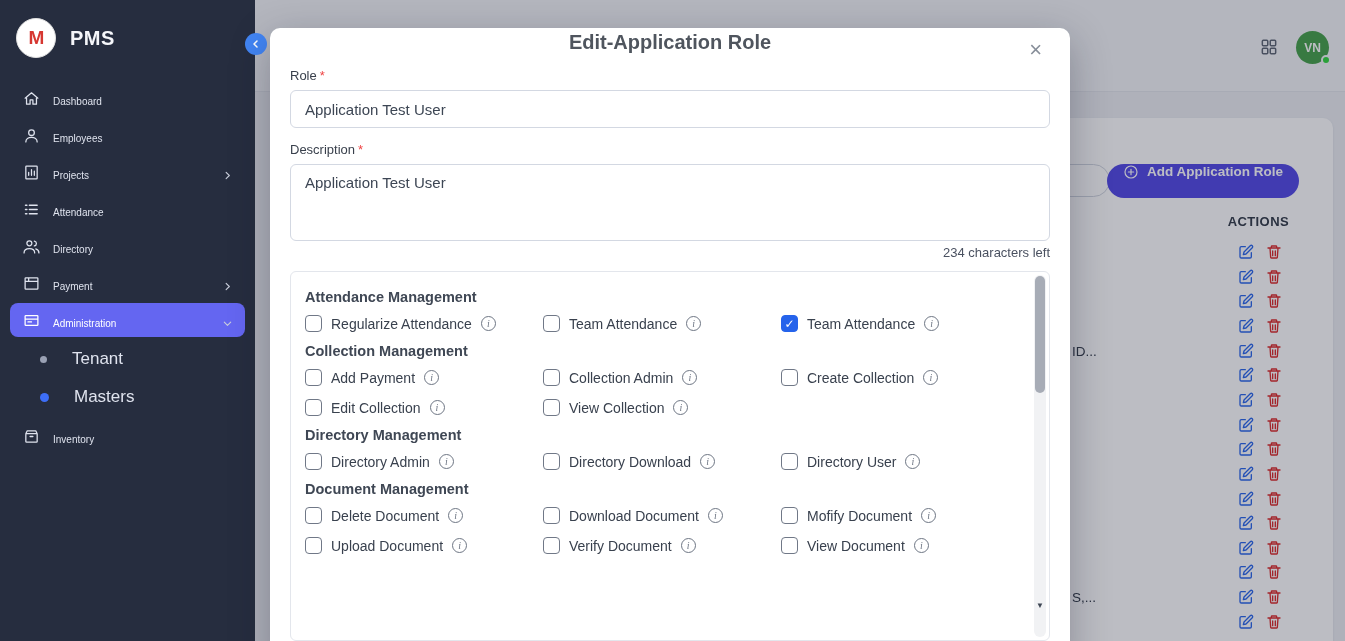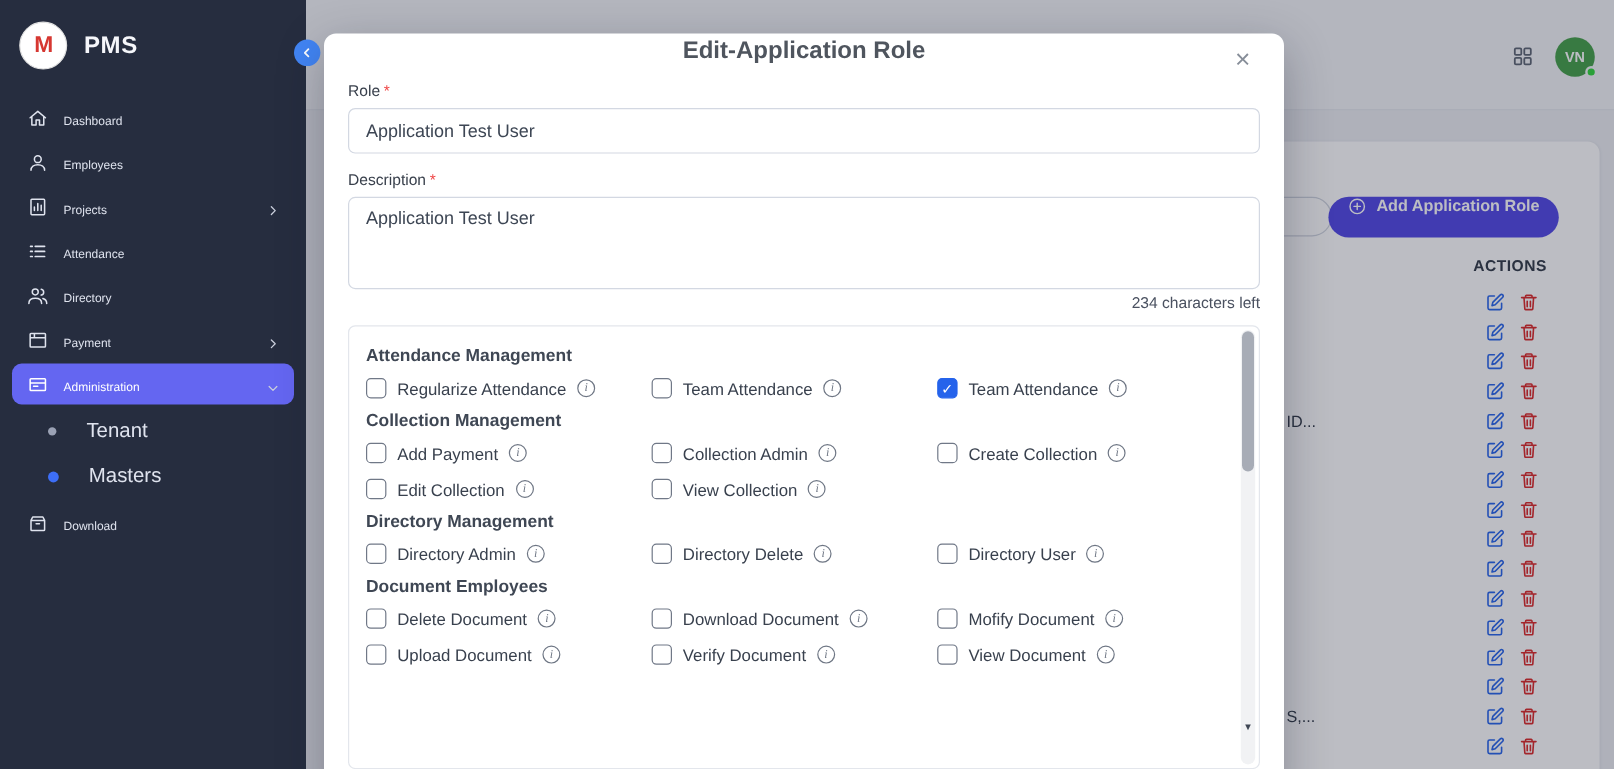--- a/index.html
+++ b/index.html
@@ -449,21 +449,21 @@
         <div class="sub-item">
           <span class="sub-dot active"></span>
           <span>Masters</span>
         </div>
         <div class="nav-item">
           <span class="nav-icon">
             <svg viewBox="0 0 24 24" fill="none" stroke="currentColor" stroke-width="1.8" stroke-linecap="round" stroke-linejoin="round">
               <path d="M4 8h16v11a1 1 0 0 1-1 1H5a1 1 0 0 1-1-1V8zM4 8 6 4h12l2 4M10 12h4"></path>
             </svg>
           </span>
-          <span class="nav-label">Download</span>
+          <span class="nav-label">Inventory</span>
         </div>
       </nav>
   </aside>
 
   <button class="collapse-btn">
     <svg viewBox="0 0 24 24" fill="none" stroke="currentColor" stroke-width="3" stroke-linecap="round" stroke-linejoin="round">
         <path d="M14 6l-6 6 6 6"></path>
       </svg>
   </button>
 
@@ -536,30 +536,30 @@
           </div>
           <div class="perm-group-title">Directory Management</div>
           <div class="perm-grid">
             <label class="perm-item">
               <span class="checkbox"></span>
               <span>Directory Admin</span>
               <span class="info-icon">i</span>
             </label>
             <label class="perm-item">
               <span class="checkbox"></span>
-              <span>Directory Delete</span>
+              <span>Directory Download</span>
               <span class="info-icon">i</span>
             </label>
             <label class="perm-item">
               <span class="checkbox"></span>
               <span>Directory User</span>
               <span class="info-icon">i</span>
             </label>
           </div>
-          <div class="perm-group-title">Document Employees</div>
+          <div class="perm-group-title">Document Management</div>
           <div class="perm-grid">
             <label class="perm-item">
               <span class="checkbox"></span>
               <span>Delete Document</span>
               <span class="info-icon">i</span>
             </label>
             <label class="perm-item">
               <span class="checkbox"></span>
               <span>Download Document</span>
               <span class="info-icon">i</span>

